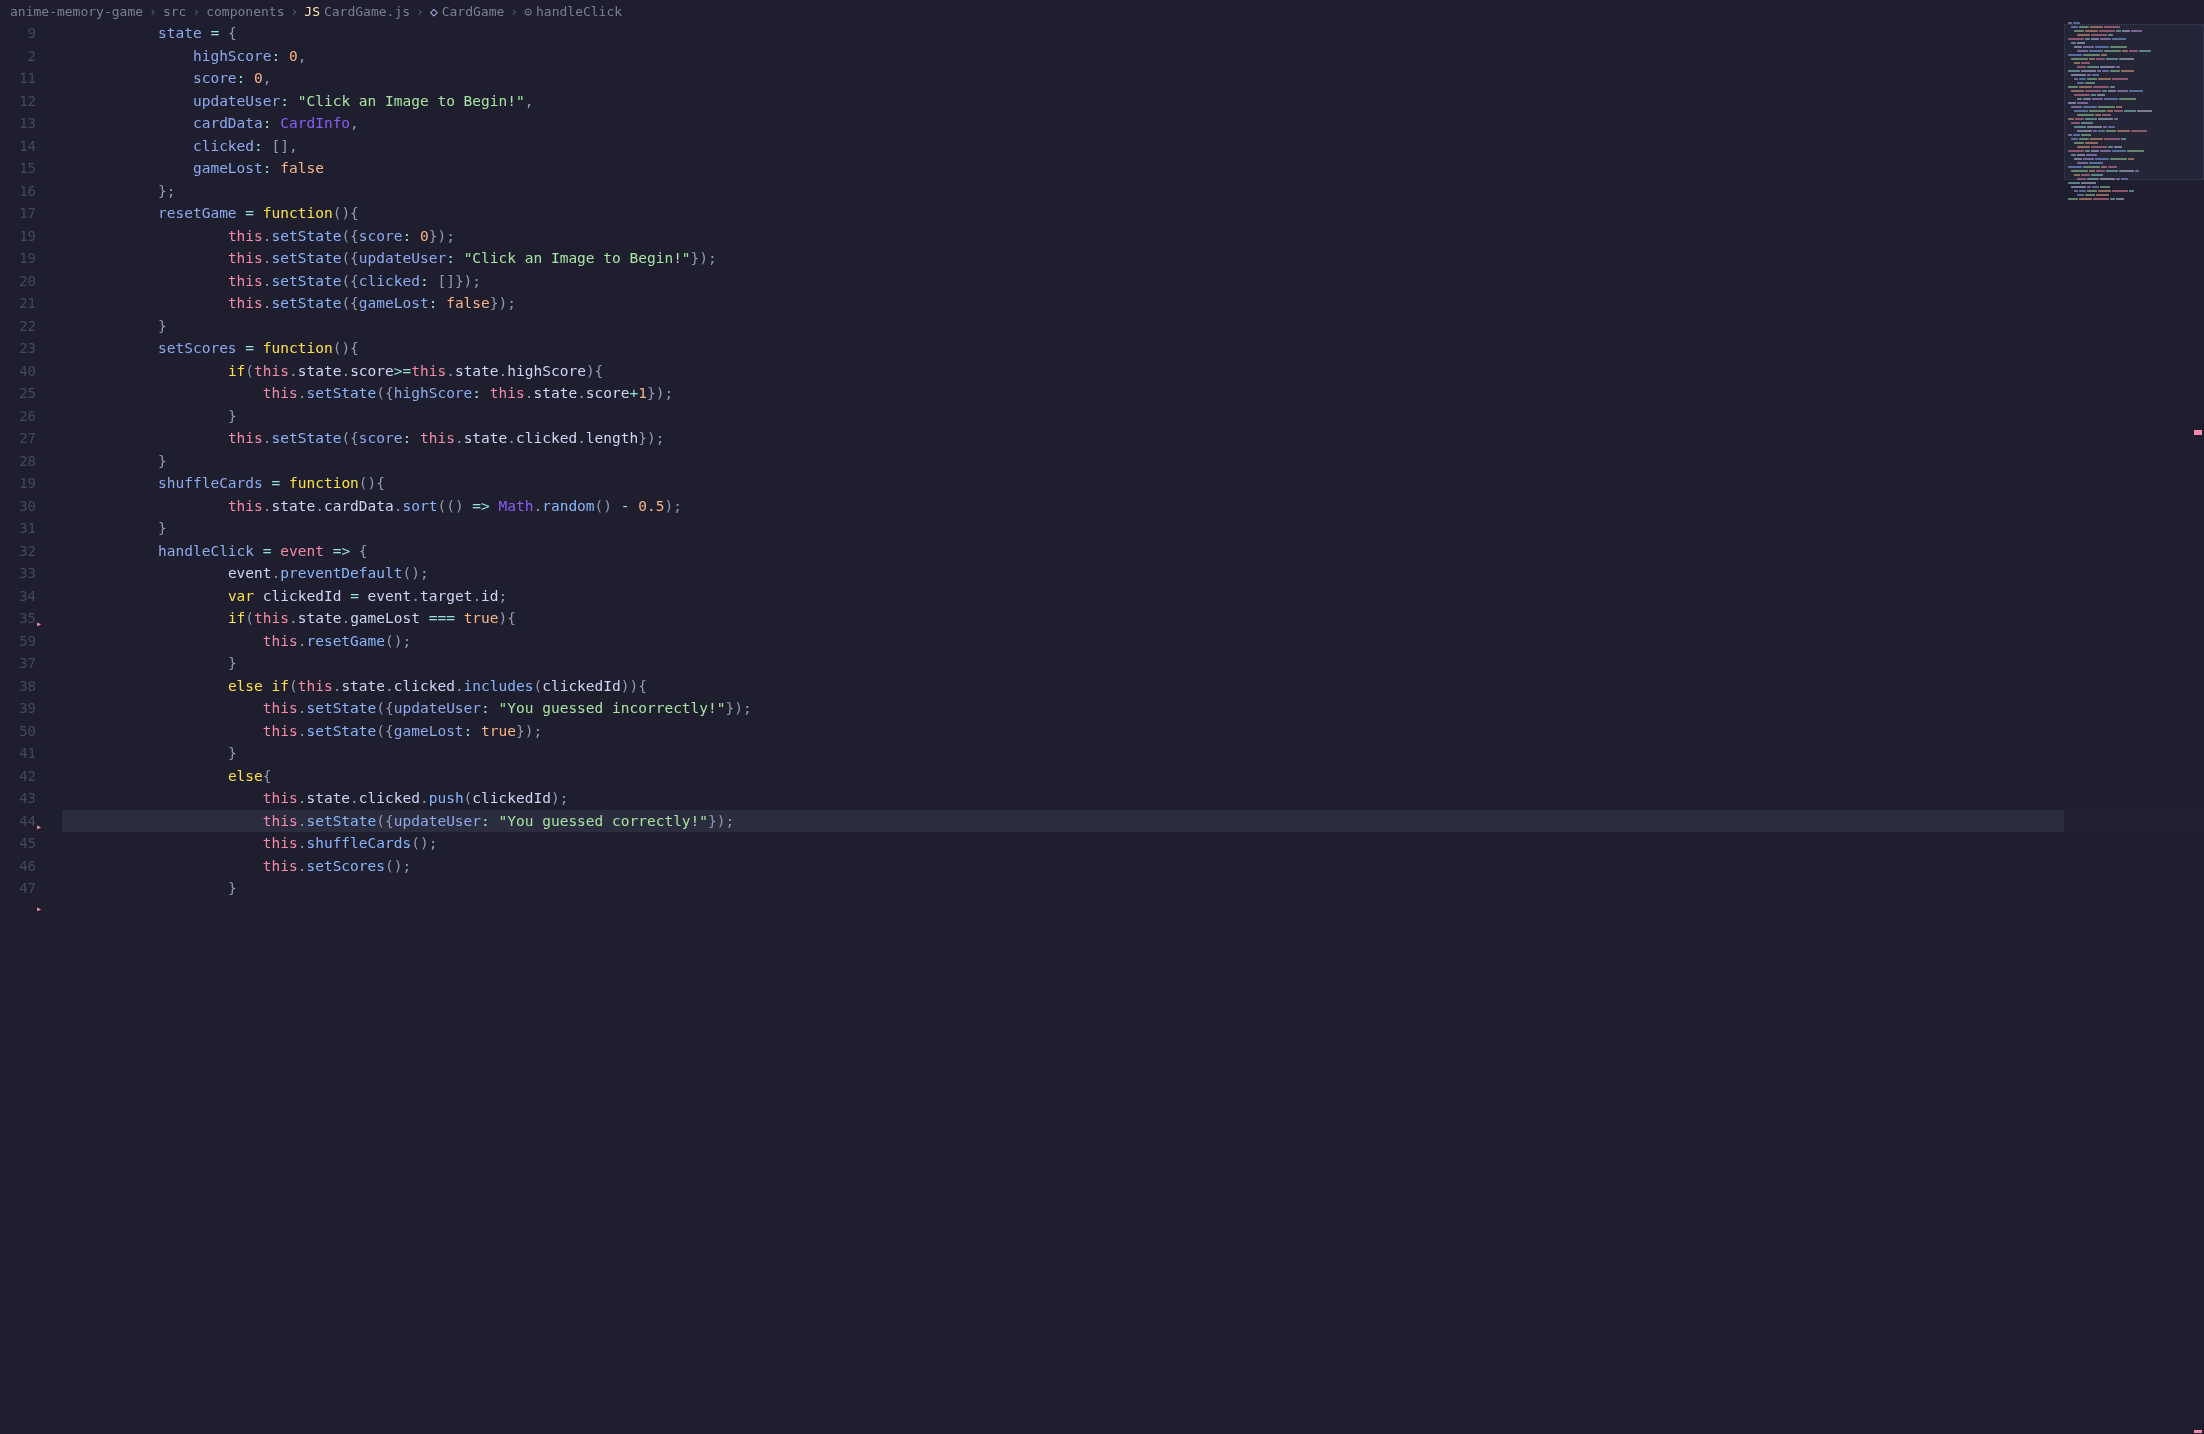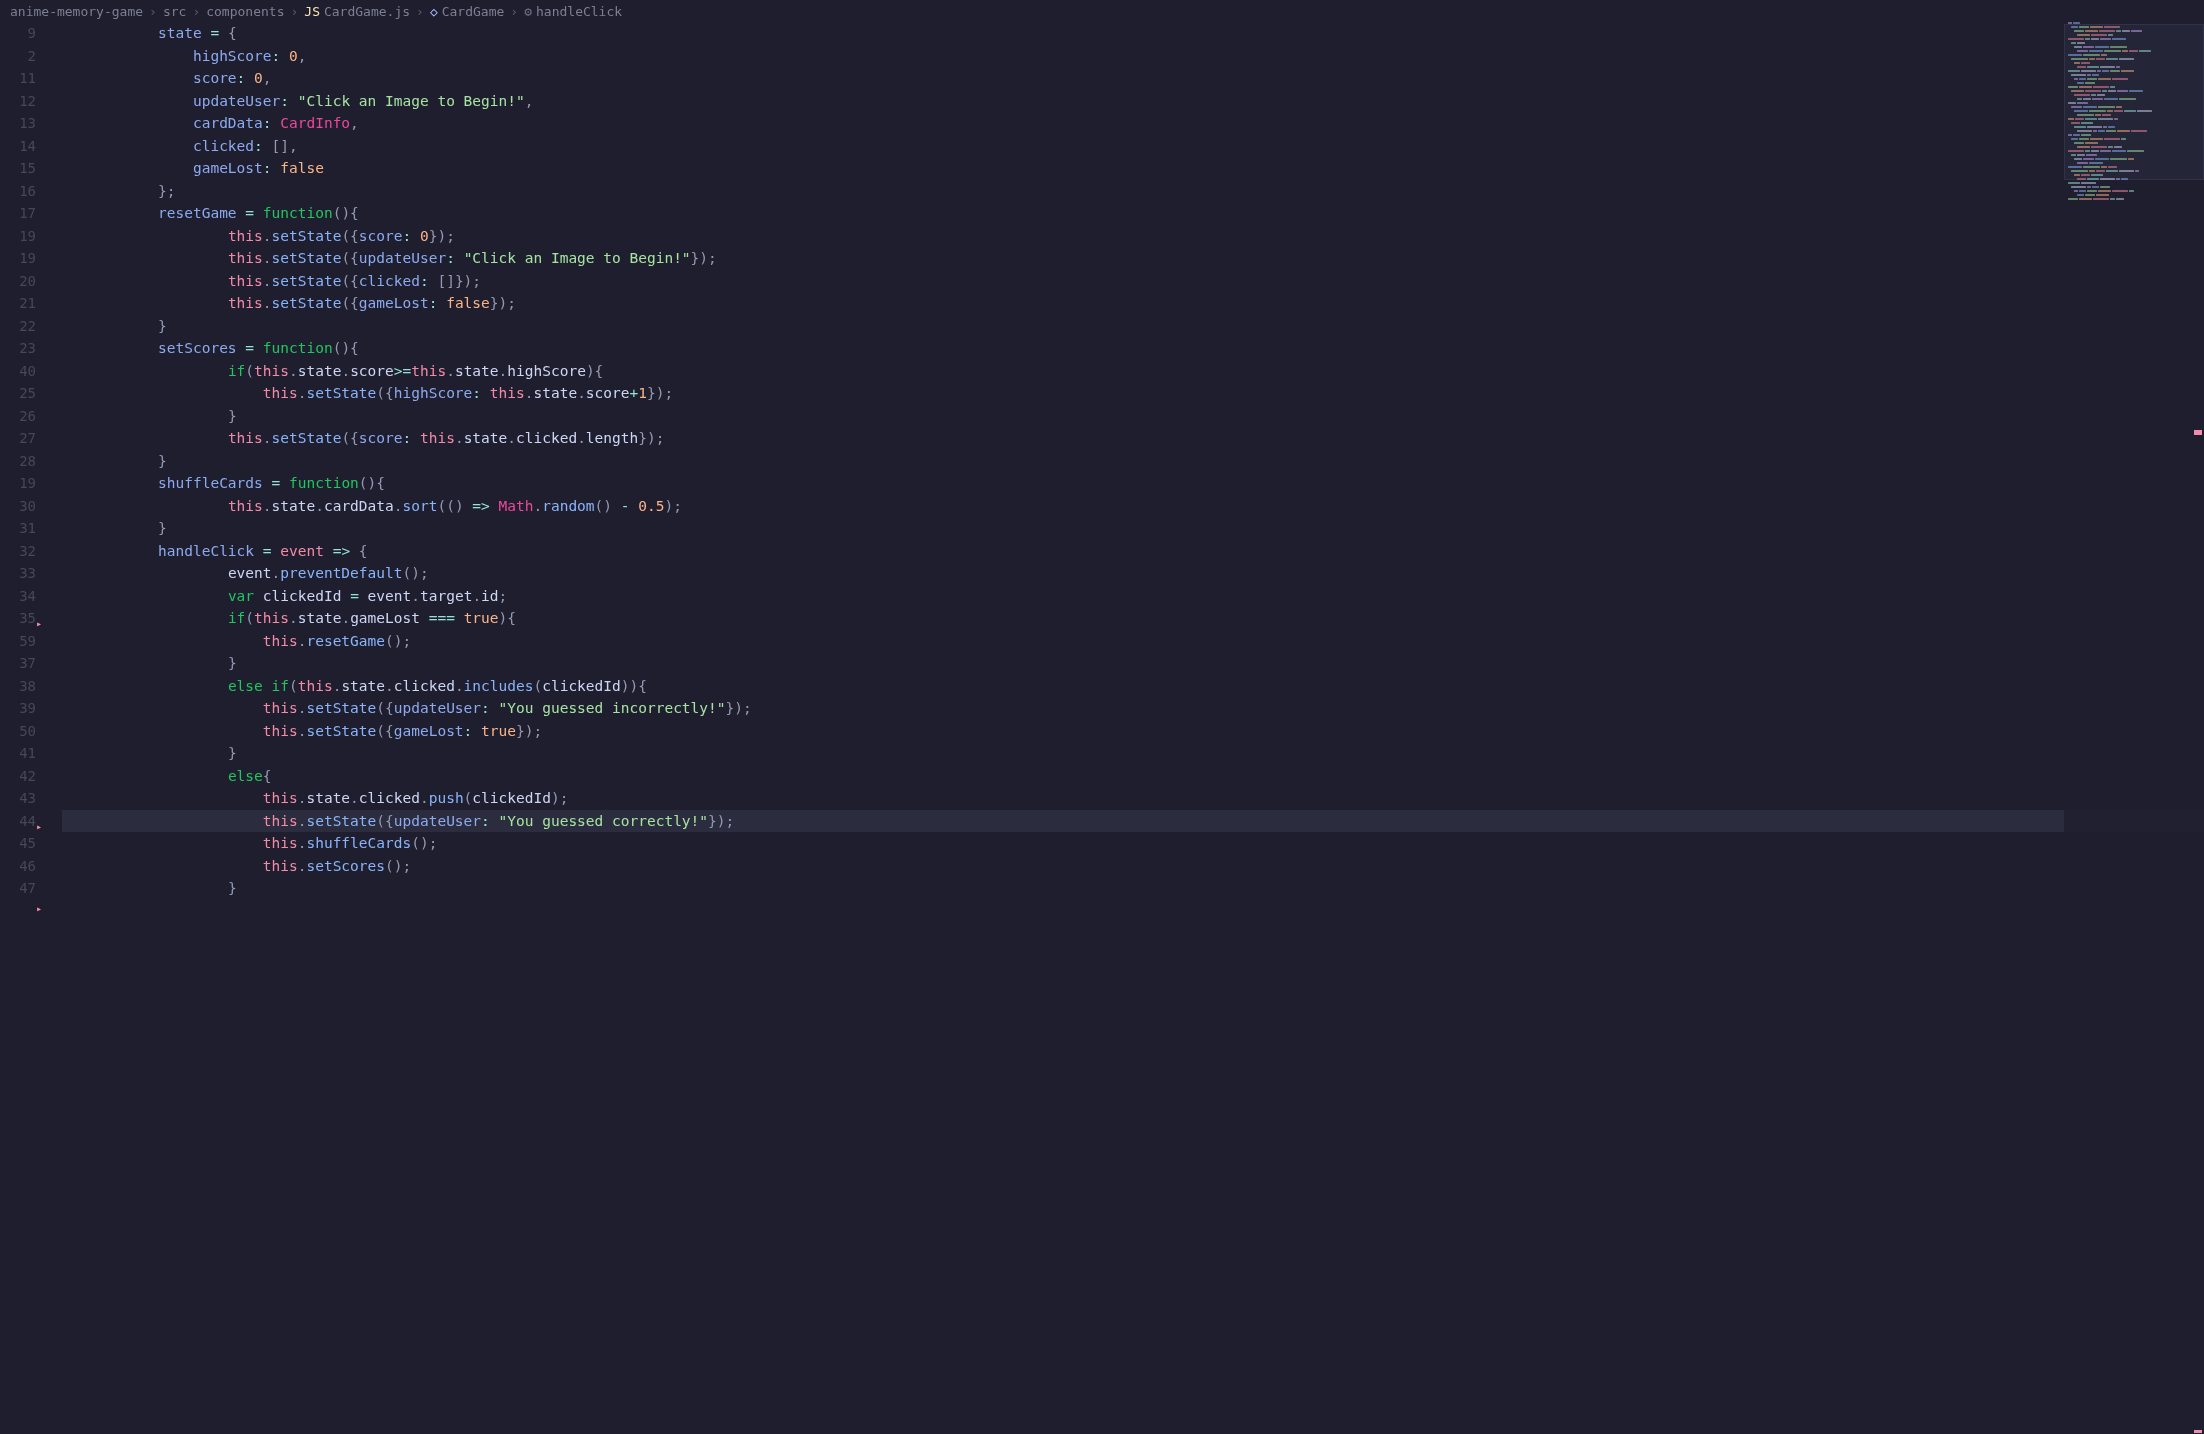--- a/index.html
+++ b/index.html
@@ -73,29 +73,29 @@
     .code-line {
       height: 22.5px;
       padding-left: 0;
     }
     .code-line.highlight {
       background: rgba(69, 71, 90, 0.35);
     }
 
     
     .c-default { color: #cdd6f4; }
-    .c-keyword { color: #22c55e; }  
+    .c-keyword { color: #fde047; }  
     .c-teal { color: #94e2d5; }
     .c-number { color: #fab387; }   
     .c-string { color: #a6e3a1; }   
     .c-property { color: #8caaee; } 
     .c-blue { color: #89b4fa; }     
     .c-this { color: #f38ba8; }     
     .c-identifier { color: #cdd6f4; }
-    .c-yellow { color: #ec4899; }   
+    .c-yellow { color: #8b5cf6; }   
     .c-punct { color: #9399b2; }
 
     .minimap {
       position: absolute;
       right: 0;
       top: 0;
       width: 140px;
       height: 100%;
       background: #1e1e2e;
       opacity: 0.85;

